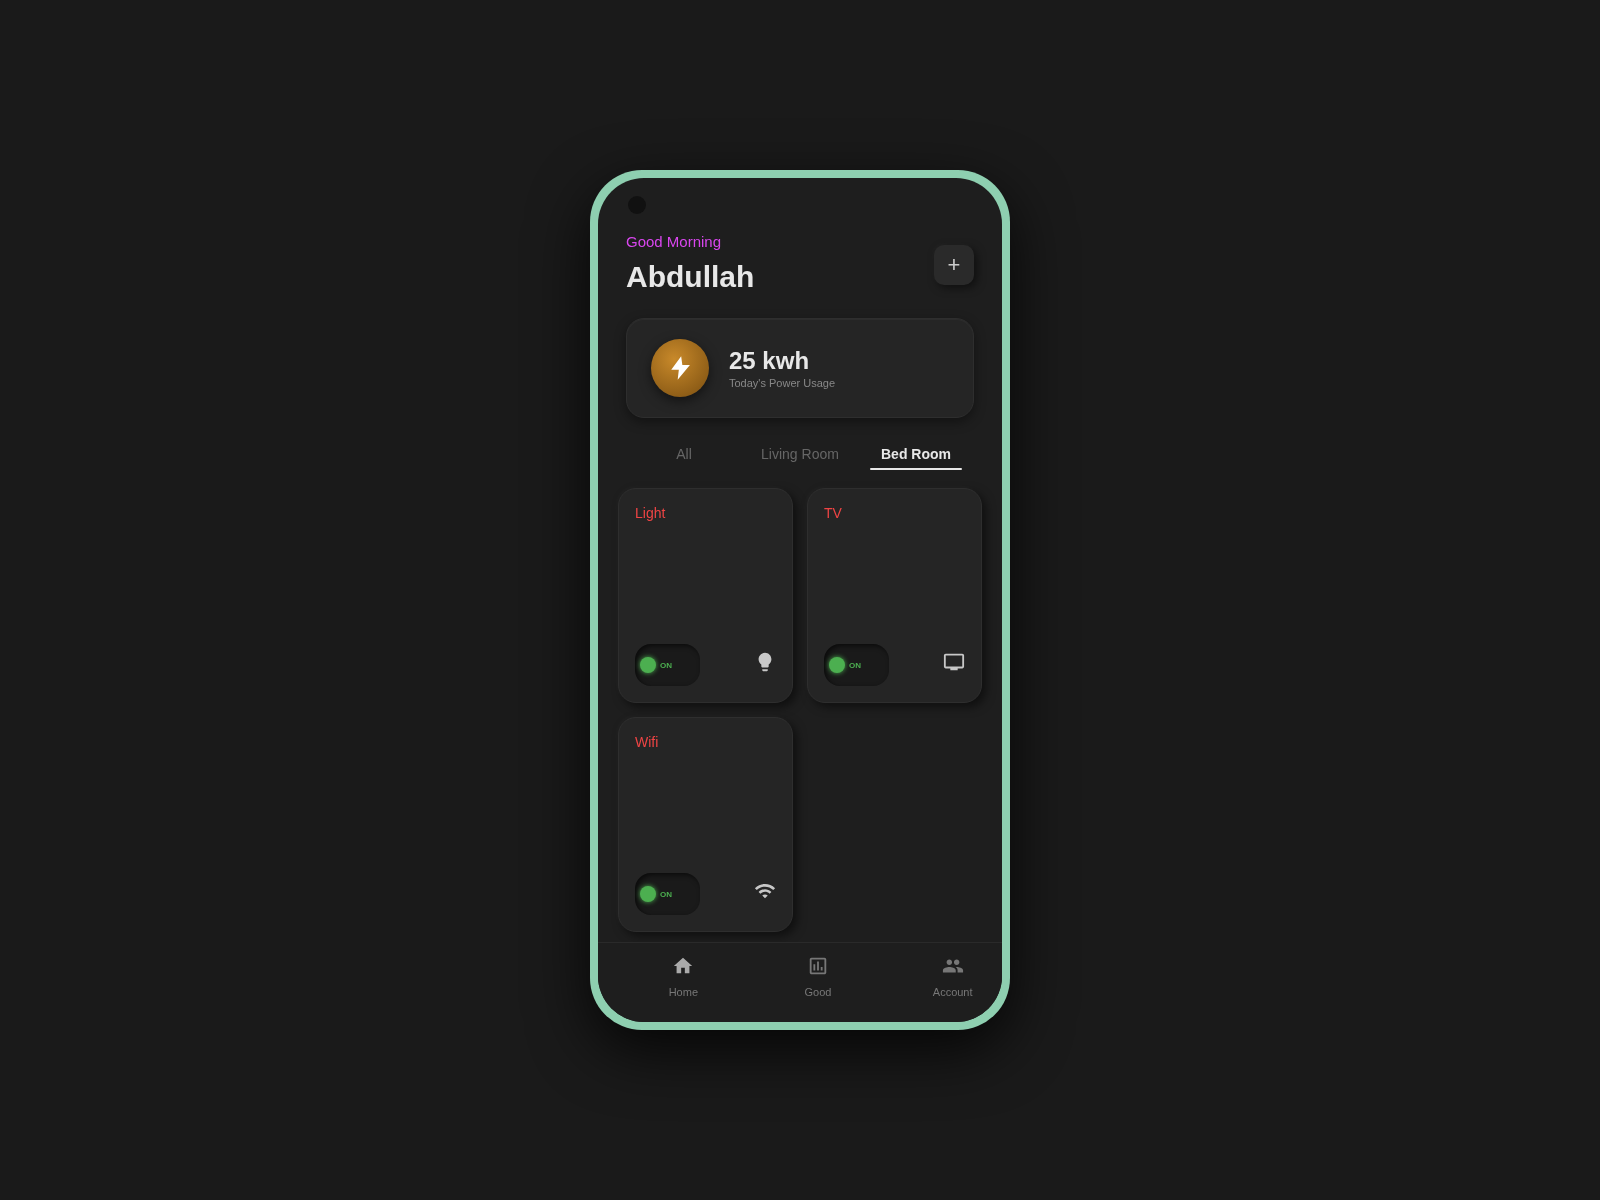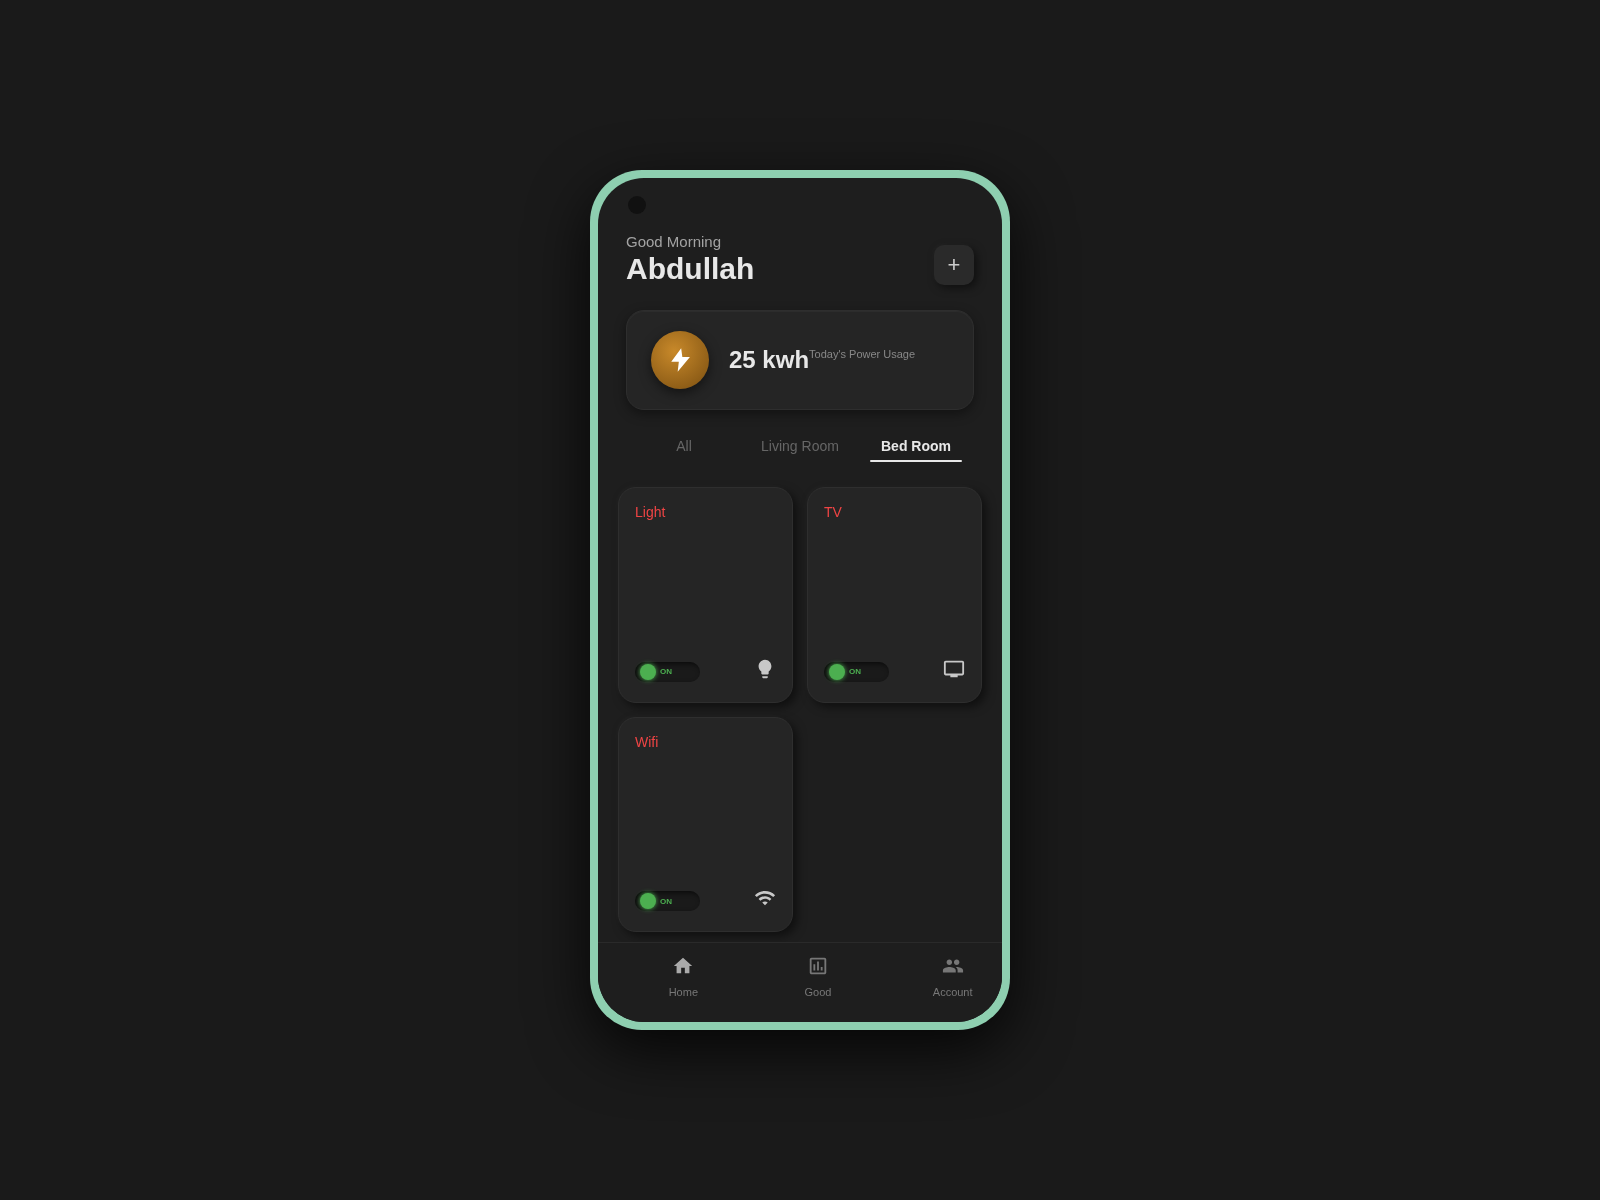--- a/index.html
+++ b/index.html
@@ -56,24 +56,24 @@
 
     
     .header {
       padding: 55px 28px 16px 28px;
       display: flex;
       justify-content: space-between;
       align-items: flex-start;
     }
 
     .greeting-text {
-      color: #a3a3a3;
+      color: #d946ef;
       font-size: 15px;
       font-weight: 400;
-      margin-bottom: 2px;
+      margin-bottom: 10px;
     }
 
     .user-name {
       color: #e8e8e8;
       font-size: 30px;
       font-weight: 700;
     }
 
     .add-button {
       width: 40px;
@@ -117,40 +117,41 @@
     }
 
     .power-icon-circle svg {
       width: 28px;
       height: 28px;
       fill: white;
     }
 
     .power-info {
       display: flex;
+      flex-direction: column;
     }
 
     .power-value {
       color: #e8e8e8;
       font-size: 24px;
       font-weight: 600;
     }
 
     .power-label {
       color: #888;
       font-size: 11px;
       margin-top: 2px;
     }
 
     
     .room-tabs {
       display: flex;
       padding: 0 28px;
       gap: 0;
-      margin-bottom: 25px;
+      margin-bottom: 18px;
       align-items: center;
     }
 
     .tab-item {
       flex: 1;
       text-align: center;
       padding: 8px 4px;
       color: #666;
       font-size: 14px;
       cursor: pointer;
@@ -243,21 +244,21 @@
     
     .toggle-wrap {
       display: flex;
       align-items: center;
       background: #1a1a1a;
       border-radius: 16px;
       padding: 3px 5px;
       gap: 4px;
       box-shadow: inset 2px 2px 5px rgba(0,0,0,0.6);
       width: 65px;
-      height: 20px;
+      height: 42px;
     }
 
     .t-dot {
       width: 16px;
       height: 16px;
       border-radius: 50%;
       flex-shrink: 0;
     }
 
     .t-dot-green { background: #4caf50; box-shadow: 0 0 5px #4caf50; }

